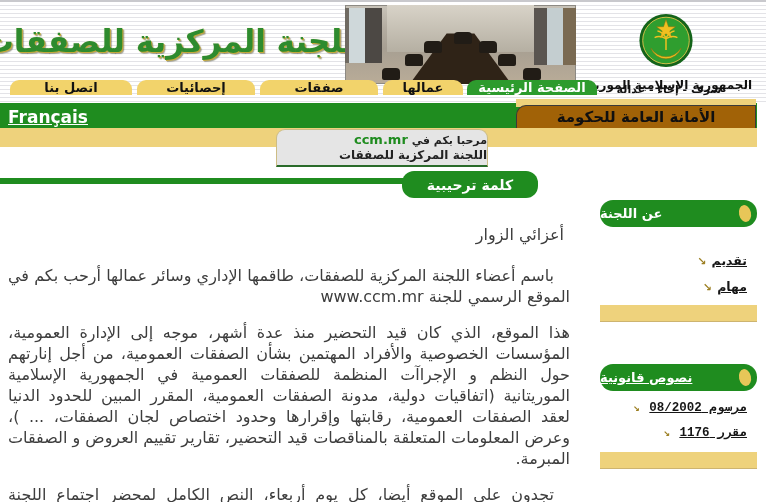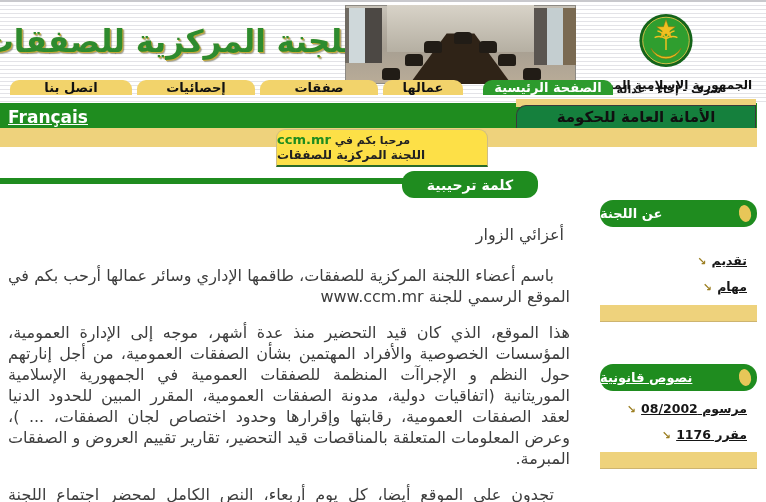--- a/index.html
+++ b/index.html
@@ -48,40 +48,40 @@
 
   
   .tab { position:absolute; top:80px; height:15px; border-radius:9px 9px 0 0;
     background:#f2d36b; color:#111; font-weight:bold; font-size:13px;
     display:flex; align-items:center; justify-content:center; direction:rtl; cursor:pointer; }
   .tab.active { background:#2d9b2d; color:#ffffff; }
   .tab-contact { left:10px;  width:122px; }
   .tab-stats   { left:137px; width:118px; }
   .tab-deals   { left:260px; width:118px; }
   .tab-minutes { left:383px; width:80px;  }
-  .tab-home    { left:467px; width:130px;margin-left:16px; }
+  .tab-home    { left:467px; width:130px; }
 
   
   .greenbar { position:absolute; left:0; top:103px; width:757px; height:25px; background:#1f8c1f; }
   .francais { position:absolute; left:8px; top:107px; color:#ffffff; font-weight:bold;
     font-size:17px; text-decoration:underline; cursor:pointer; }
   .sec-tan-strip { position:absolute; left:516px; top:99px; width:240px; height:8px; background:#eed27c; }
   .secretariat {
     position:absolute; left:516px; top:105px; width:240px; height:23px;
-    background:#15803d; border:1px solid #3a3a3a; border-bottom:none;
+    background:#a16207; border:1px solid #3a3a3a; border-bottom:none;
     border-radius:10px 0 0 0; display:flex; align-items:center; justify-content:center;
     font-weight:bold; font-size:15px; color:#101010; direction:rtl; white-space:nowrap;
   }
 
   
   .yellowbar { position:absolute; left:0; top:128px; width:757px; height:19px; background:#eed27c; }
   .welcome {
     position:absolute; left:276px; top:129px; width:212px; height:38px;
-    background:#fde047; border:1px solid #cdbd85; border-bottom:2px solid #2a6b2a;
-    border-radius:9px 9px 0 0; text-align:left; direction:rtl; padding-top:3px;
+    background:#e5e5e5; border:1px solid #cdbd85; border-bottom:2px solid #2a6b2a;
+    border-radius:9px 9px 0 0; text-align:right; direction:rtl; padding-top:3px;
   }
   .welcome .l1 { font-size:11px; font-weight:bold; color:#222; line-height:14px; white-space:nowrap; }
   .welcome .l1 .domain { color:#1f8c1f; font-size:13px; }
   .welcome .l2 { font-size:12px; font-weight:bold; color:#222; line-height:15px; white-space:nowrap; }
 
   
   .sect-line { position:absolute; left:0; top:178px; width:412px; height:6px; background:#1f8c1f; }
   .sect-label {
     position:absolute; left:402px; top:171px; width:136px; height:27px;
     background:#1f8c1f; border-radius:12px; color:#ffffff; font-weight:bold; font-size:14px;
@@ -105,21 +105,21 @@
   .side-head .bullet { position:absolute; right:6px; top:5px; width:12px; height:17px;
     background:#e8c658; border-radius:50%; transform:rotate(-12deg); }
   .side-links { position:absolute; left:600px; width:157px; direction:rtl; text-align:right;
     padding-right:10px; }
   .slink { margin-bottom:7px; white-space:nowrap; cursor:pointer; }
   .slink .txt { font-weight:bold; font-size:12.5px; color:#161616; text-decoration:underline; }
   .slink .arr { color:#9c7f22; font-weight:bold; font-size:11px; margin-left:2px; text-decoration:none; display:inline-block; }
   .side-ybar { position:absolute; left:600px; width:157px; height:17px; background:#eed27c;
     border-bottom:1px solid #cdb470; }
   #side-head-1 { top:200px; } #side-links-1 { top:250px; } #side-ybar-1 { top:305px; }
-  #side-head-2 { top:364px;text-decoration:underline; } #side-links-2 { top:398px; } #side-ybar-2 { top:452px; }
+  #side-head-2 { top:364px;text-decoration:underline; } #side-links-2 { top:398px;font-family:Liberation Mono, monospace; } #side-ybar-2 { top:452px; }
 </style>
 </head>
 <body>
 
 <div id="page">
 
   <div class="banner">
     <div class="site-title">اللجنة المركزية للصفقات</div>
 
     <div class="photo">

